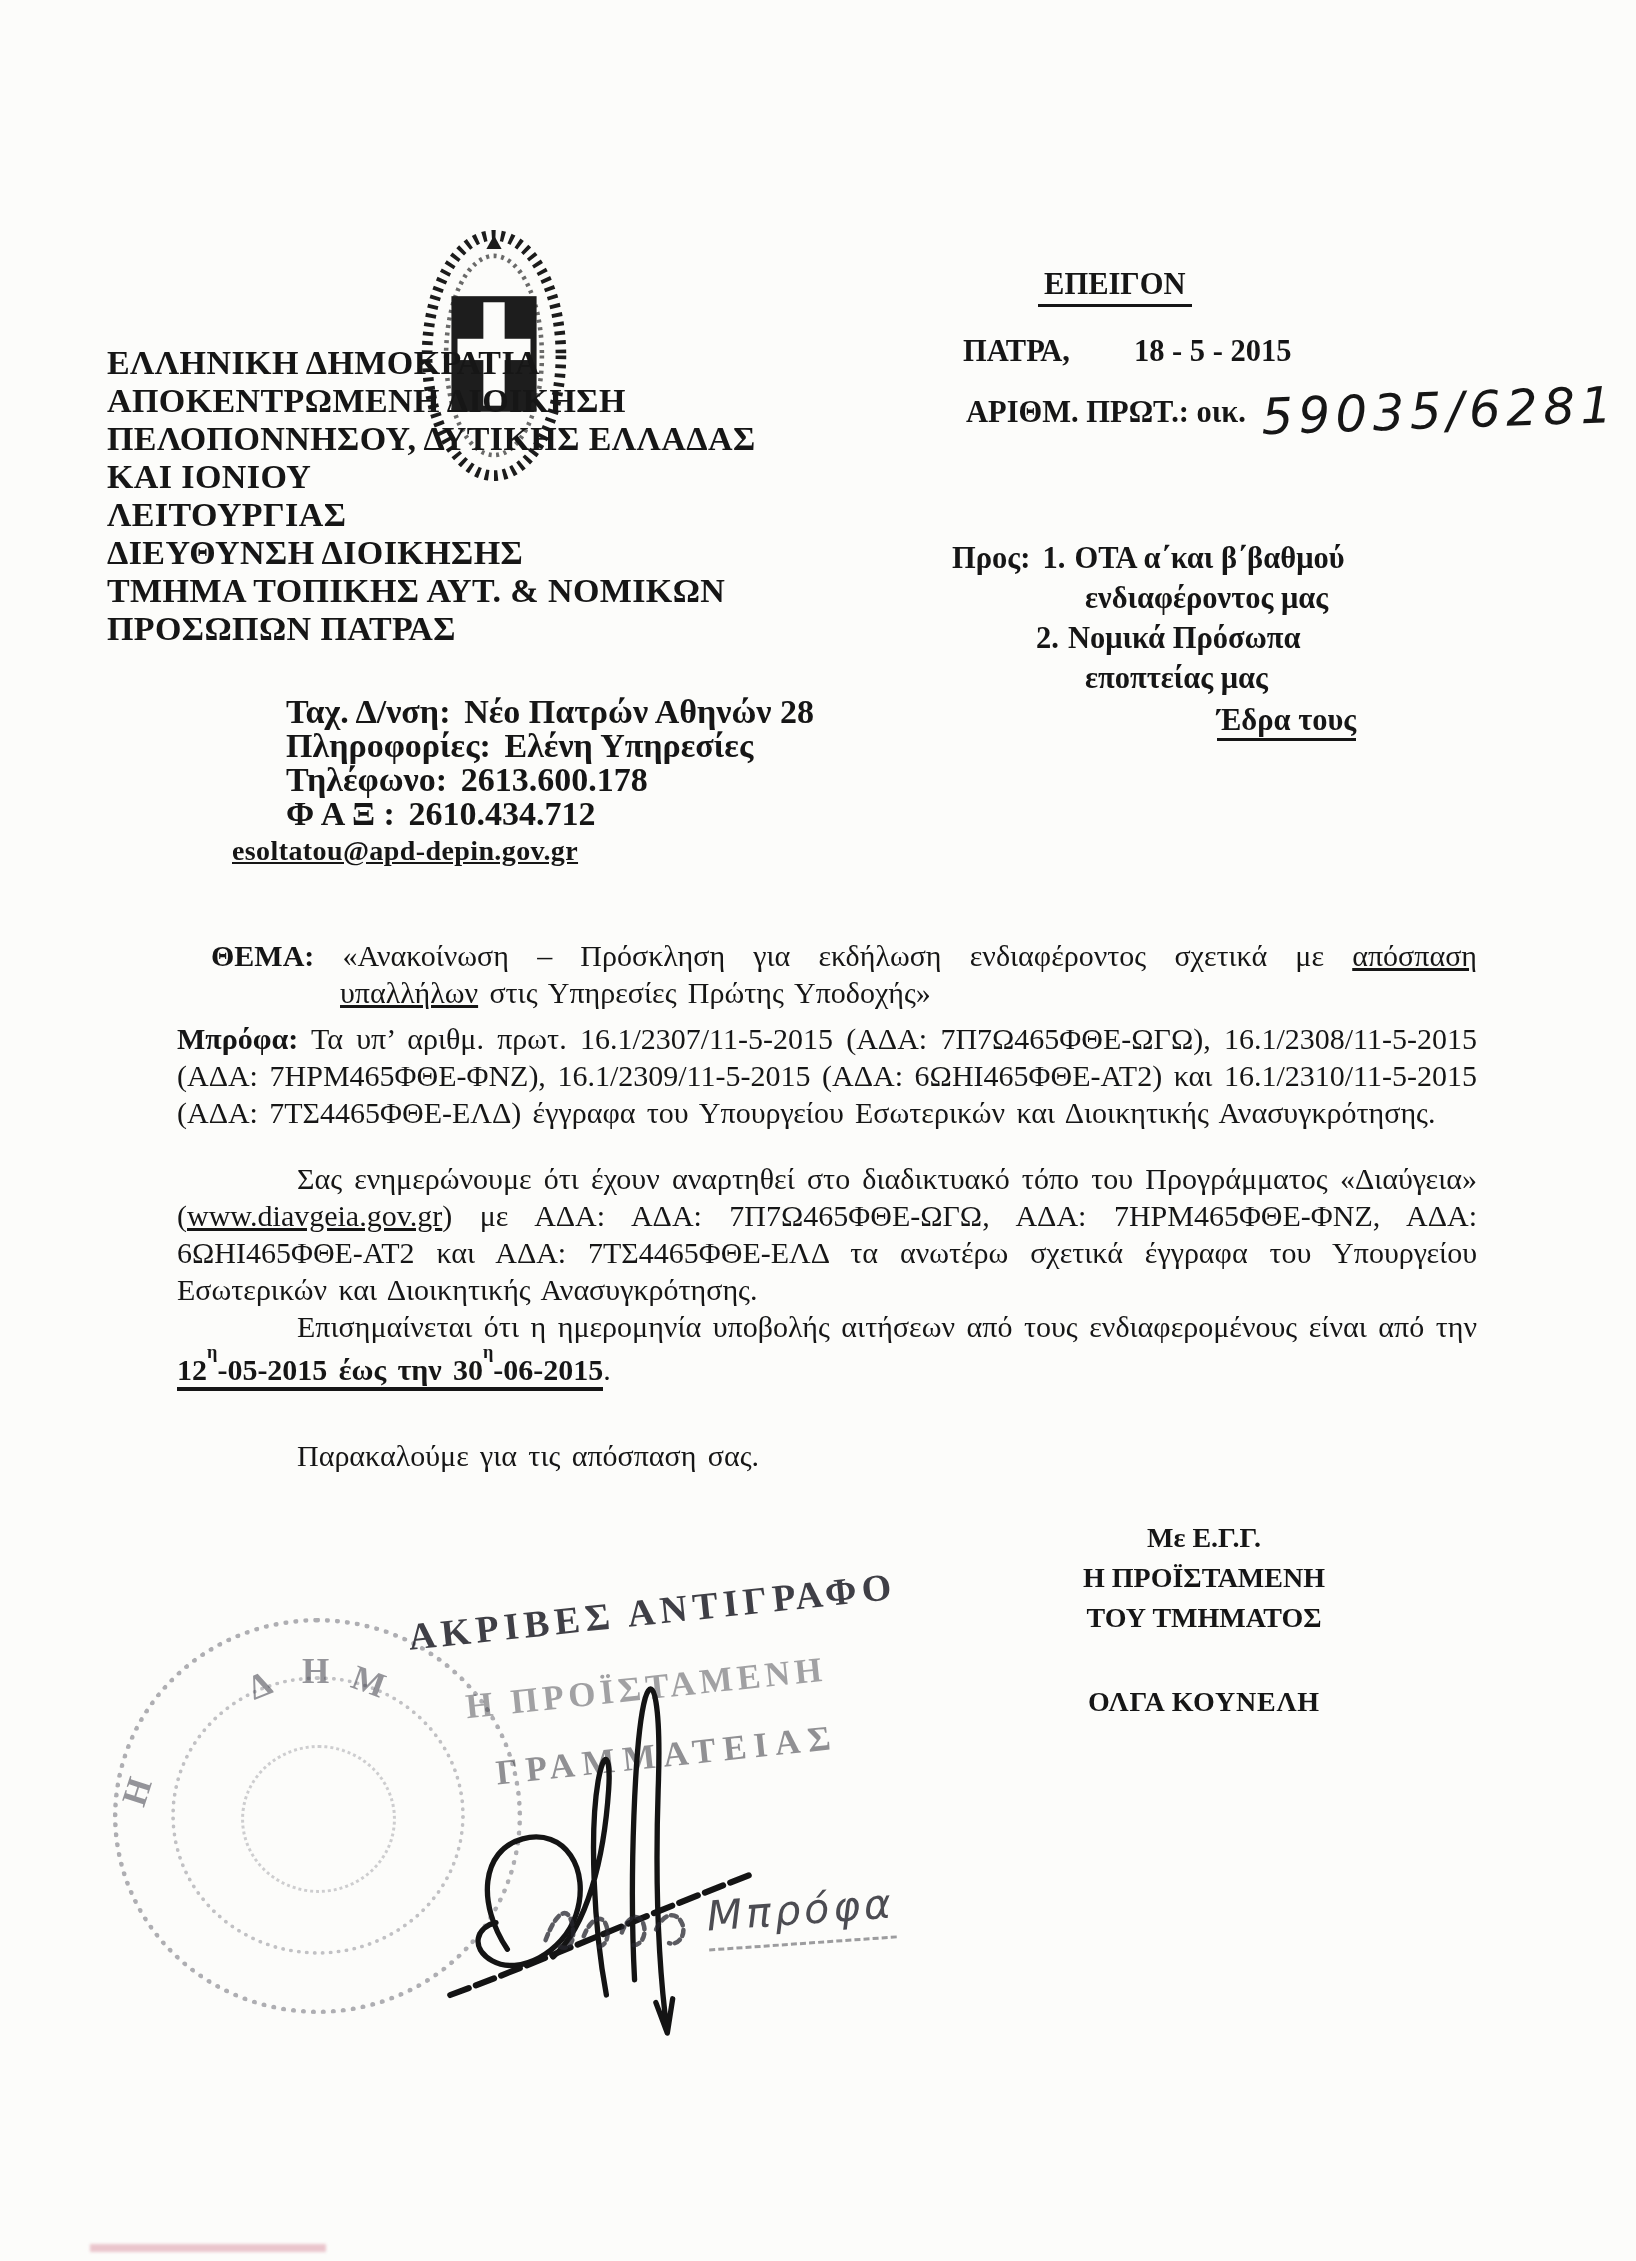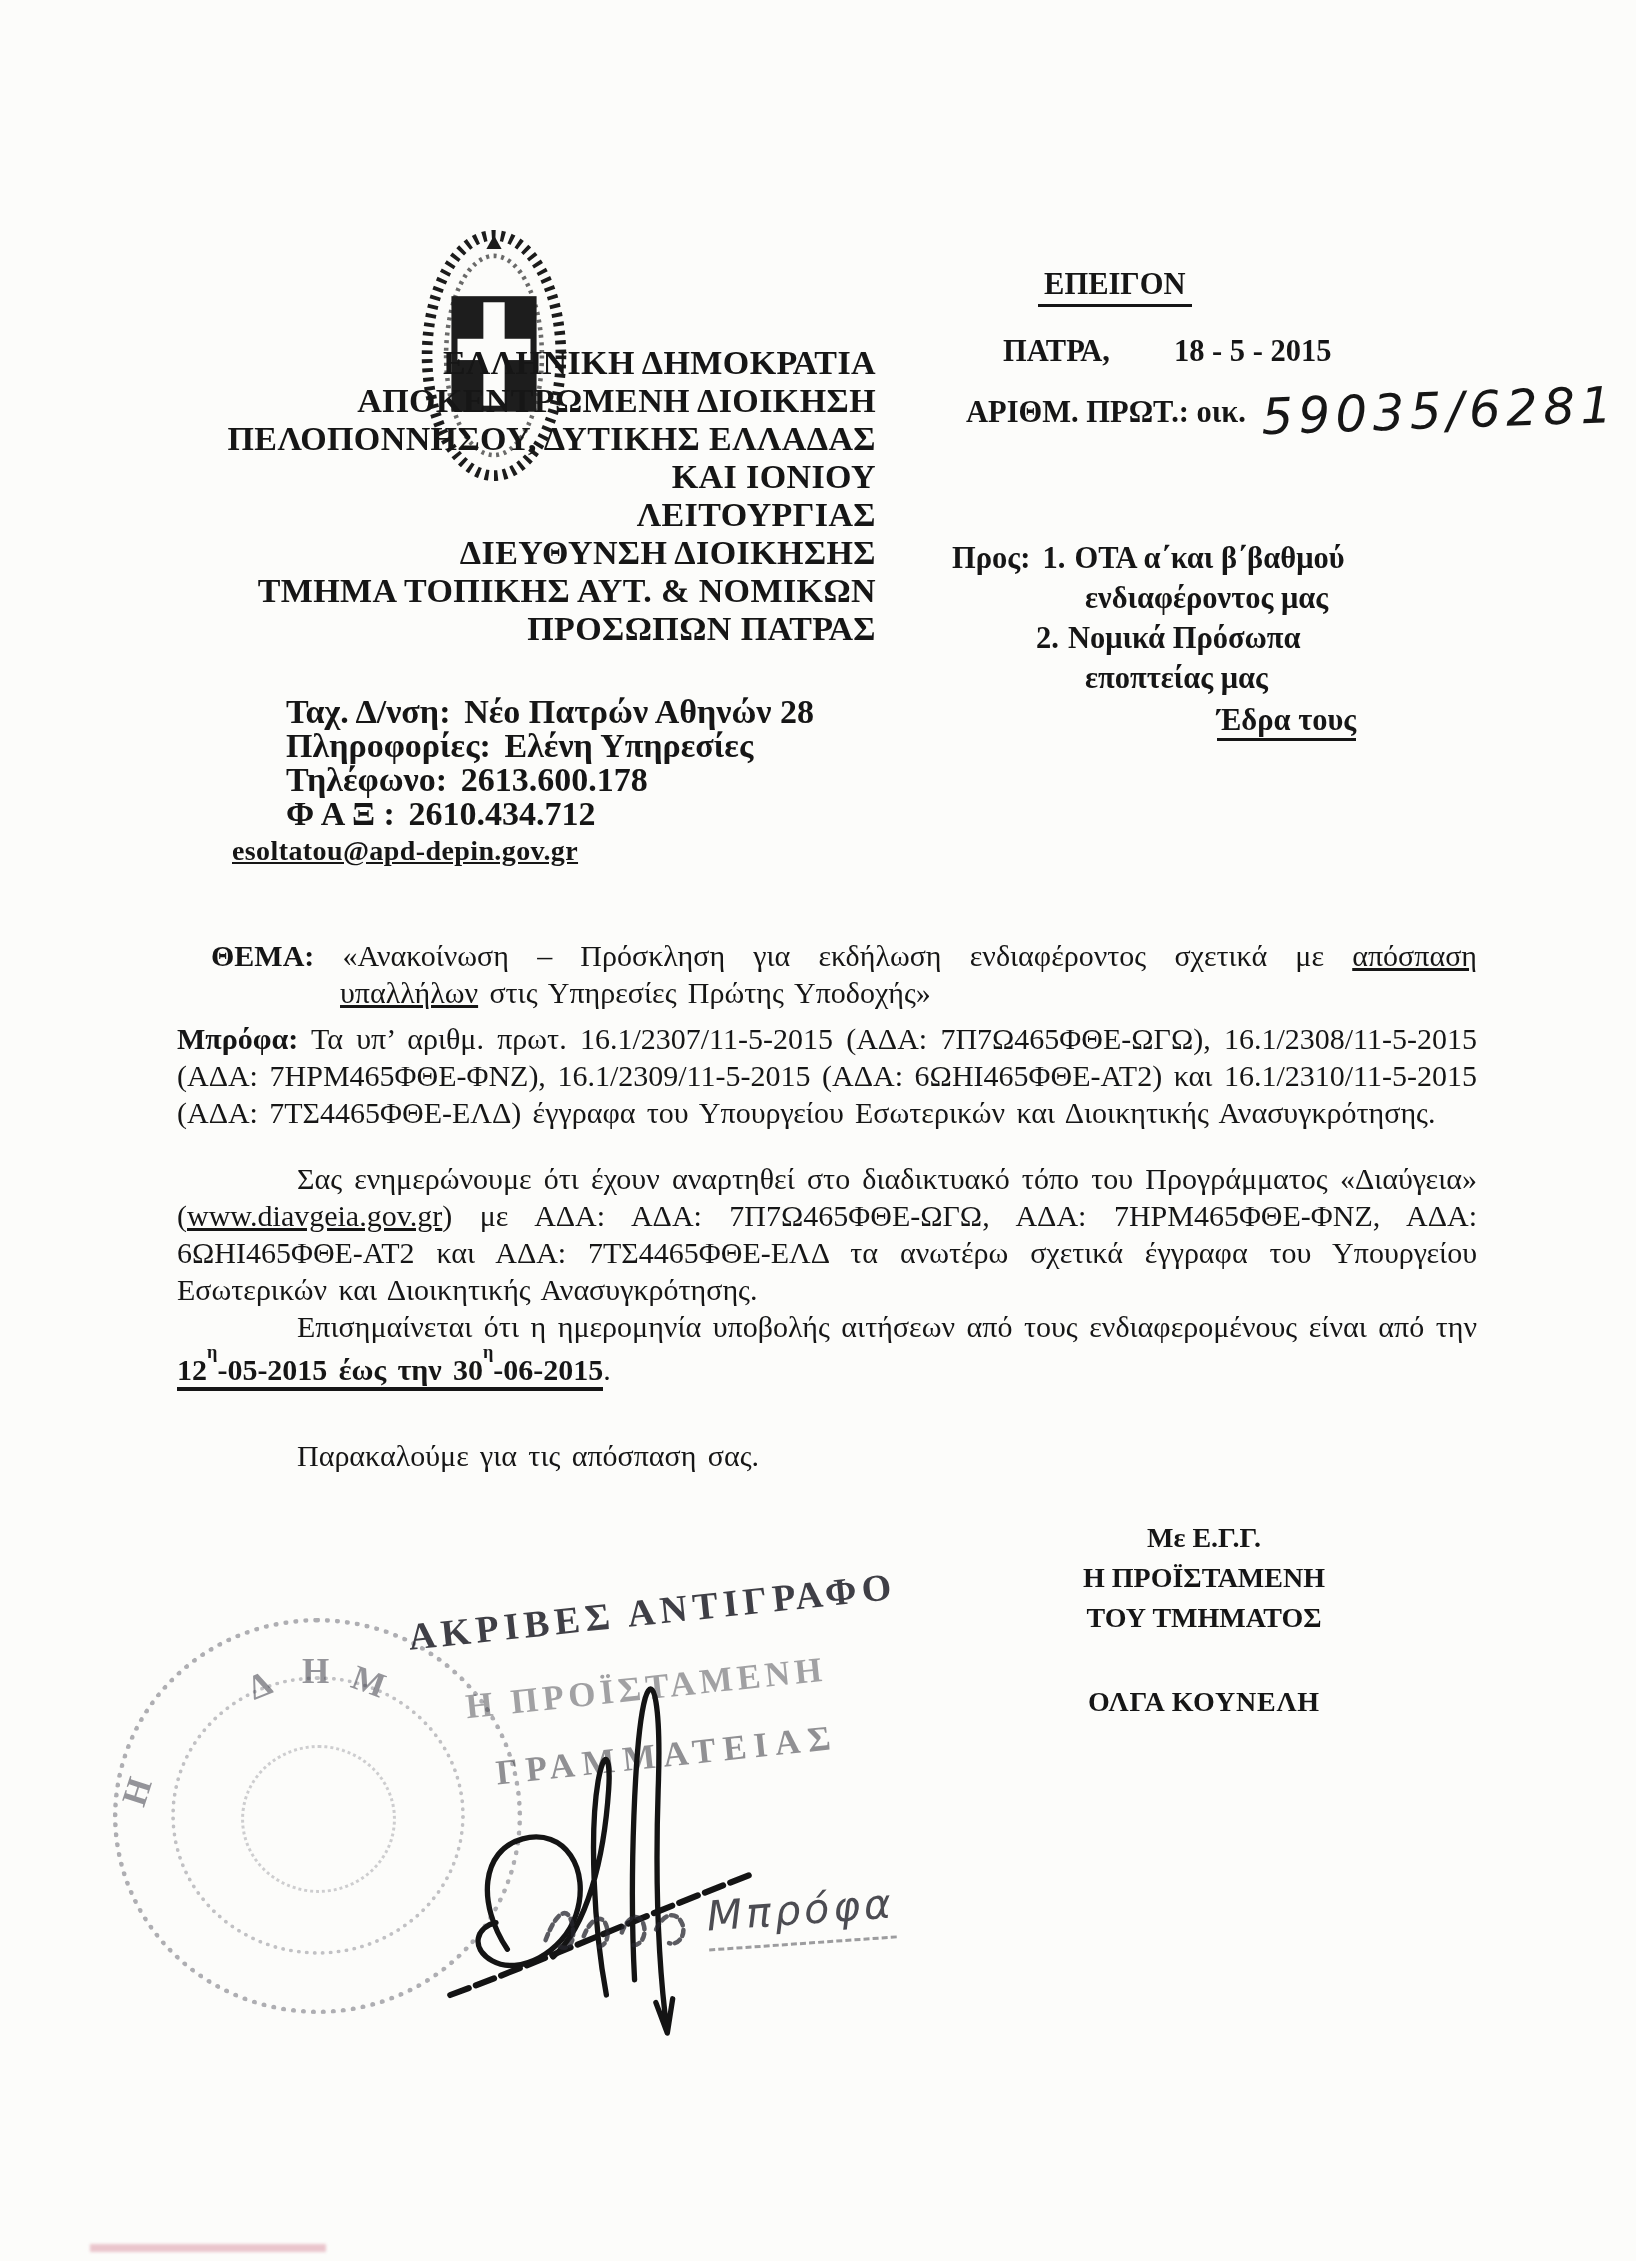--- a/index.html
+++ b/index.html
@@ -1,31 +1,31 @@
 <!DOCTYPE html>
 <html style="font-size:12.2px"><head>
 <meta charset="utf-8">
 <style>
   html,body{margin:0;padding:0;background:#d9d9d9;}
   .page{position:relative;width:1637px;height:2261px;margin:0 auto;background:#fcfcfa;
         color:#161616;font-family:"Liberation Serif",serif;overflow:hidden;}
 
   
   .emblem{position:absolute;left:421px;top:226px;width:146px;height:259px;}
-  .org{position:absolute;left:107px;top:344px;width:769px;text-align:right;
+  .org{position:absolute;left:107px;top:344px;width:769px;text-align:left;
        font-weight:700;font-size:34px;line-height:38px;letter-spacing:0.4px;}
   .contact{position:absolute;left:286px;top:695px;font-size:34px;font-weight:700;line-height:34px;}
   .contact .lbl{margin-right:13.7px;}
   .email{position:absolute;left:232px;top:835px;font-size:28px;font-weight:700;
          text-decoration:underline;letter-spacing:0.4px;}
 
   
   .urgent{position:absolute;left:1038px;top:267px;font-size:30.5px;font-weight:700;
           border-bottom:3.8px solid #161616;padding:0 6.1px 2.3px;}
-  .citydate{position:absolute;left:1003px;top:334px;font-size:30.5px;font-weight:700;white-space:nowrap;}
+  .citydate{position:absolute;left:963px;top:334px;font-size:30.5px;font-weight:700;white-space:nowrap;}
   .citydate .dt{margin-left:64px;}
   .proto{position:absolute;left:966px;top:376px;font-size:30.5px;font-weight:700;white-space:nowrap;}
   .hand{font-family:"DejaVu Sans",sans-serif;font-style:italic;font-weight:400;font-size:50px;
         letter-spacing:5.3px;display:inline-block;transform:rotate(-2deg) translateY(6.1px);margin-left:15.2px;}
   .pros{position:absolute;left:952px;top:538px;font-size:30.5px;font-weight:700;line-height:40px;}
   .pros .tol{margin-right:12.2px;} .pros .num{margin-right:9.1px;}
   .pros .l2{padding-left:133px;} .pros .l3{padding-left:84px;} .pros .l4{padding-left:133px;}
   .pros .l5{padding-left:265px;margin-top:1.5px;}
   .pros .l5 span{border-bottom:3px solid #161616;padding-bottom:1.5px;}
 

